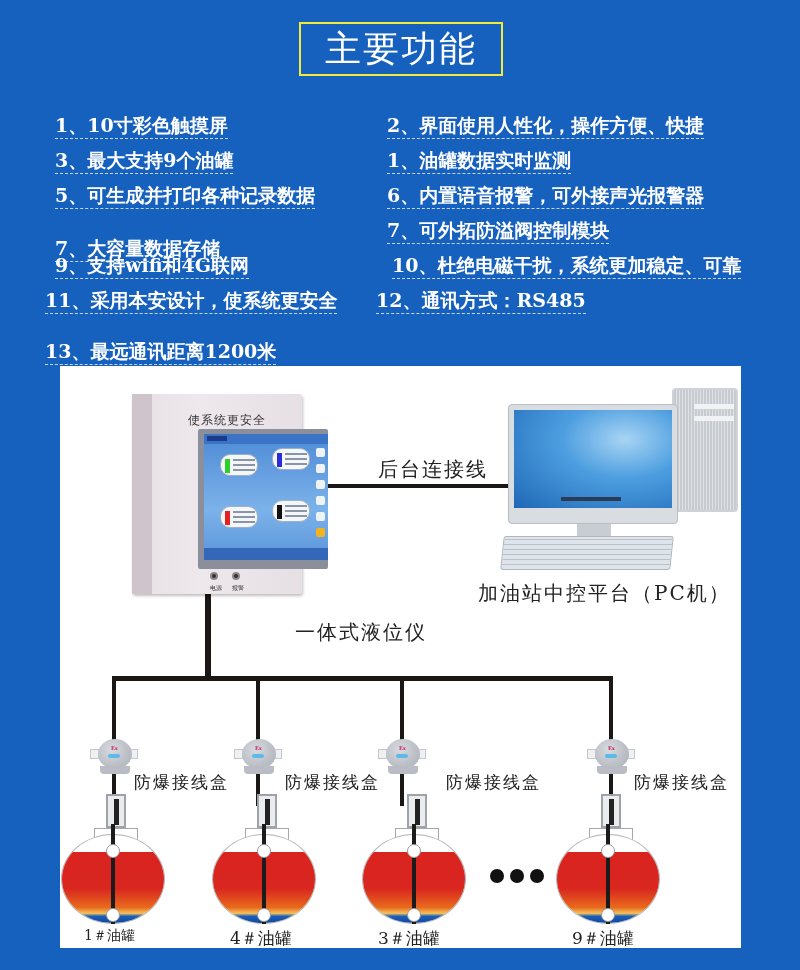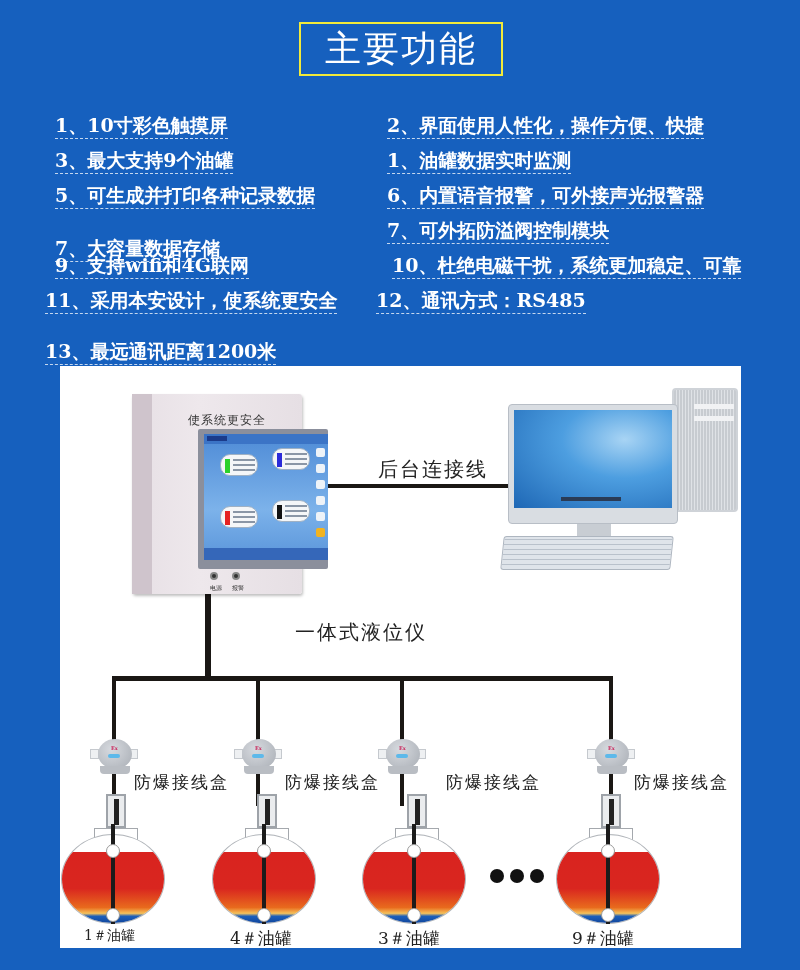--- a/index.html
+++ b/index.html
@@ -172,20 +172,21 @@
   <div class="tower">
     <div class="bay" style="top:14px;"></div>
     <div class="bay" style="top:26px;"></div>
   </div>
   <div class="monitor">
     <div class="disp"></div>
     <div class="dock"></div>
   </div>
   <div class="stand"></div>
   <div class="keyboard"></div>
+  <div class="lbl" style="left:418px;top:214px;">加油站中控平台（PC机）</div>
 
   <div class="jbox" style="left:30px;top:373px;">
     <div class="ear" style="left:0;"></div>
       <div class="ear" style="left:39px;"></div>
     <div class="shell"></div>
       <div class="ex">Ex</div>
       <div class="tag"></div>
       <div class="foot"></div>
   </div>
   <div class="jbox" style="left:174px;top:373px;">

